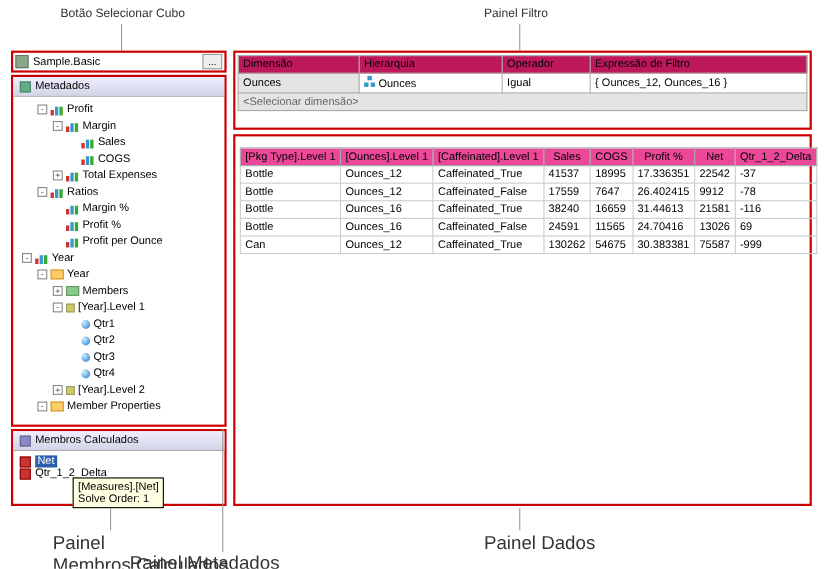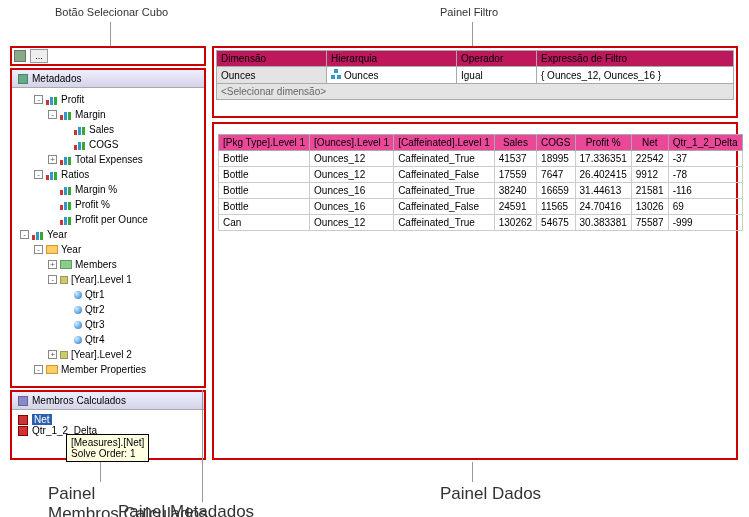--- a/index.html
+++ b/index.html
@@ -52,20 +52,21 @@
 <div class="canvas">
 
 <div class="label-top" style="left:55px; top:6px;">Botão Selecionar Cubo</div>
 <div class="connector" style="left:110px; top:22px; width:1px; height:24px;"></div>
 <div class="label-top" style="left:440px; top:6px;">Painel Filtro</div>
 <div class="connector" style="left:472px; top:22px; width:1px; height:24px;"></div>
 
 <div class="redbox" style="left:10px; top:46px; width:196px; height:20px;">
   <div class="cube-btn" style="height:100%; padding:0 2px;">
     <span class="cubeicon"></span>
+    <span class="flex node-label">Sample.Basic</span>
     <span class="more">...</span>
   </div>
 </div>
 
 <div class="redbox" style="left:10px; top:68px; width:196px; height:320px; overflow:hidden;">
   <div class="panel-header">
     <span class="sq"></span>
     <span>Metadados</span>
   </div>
   <div class="tree" id="tree">

